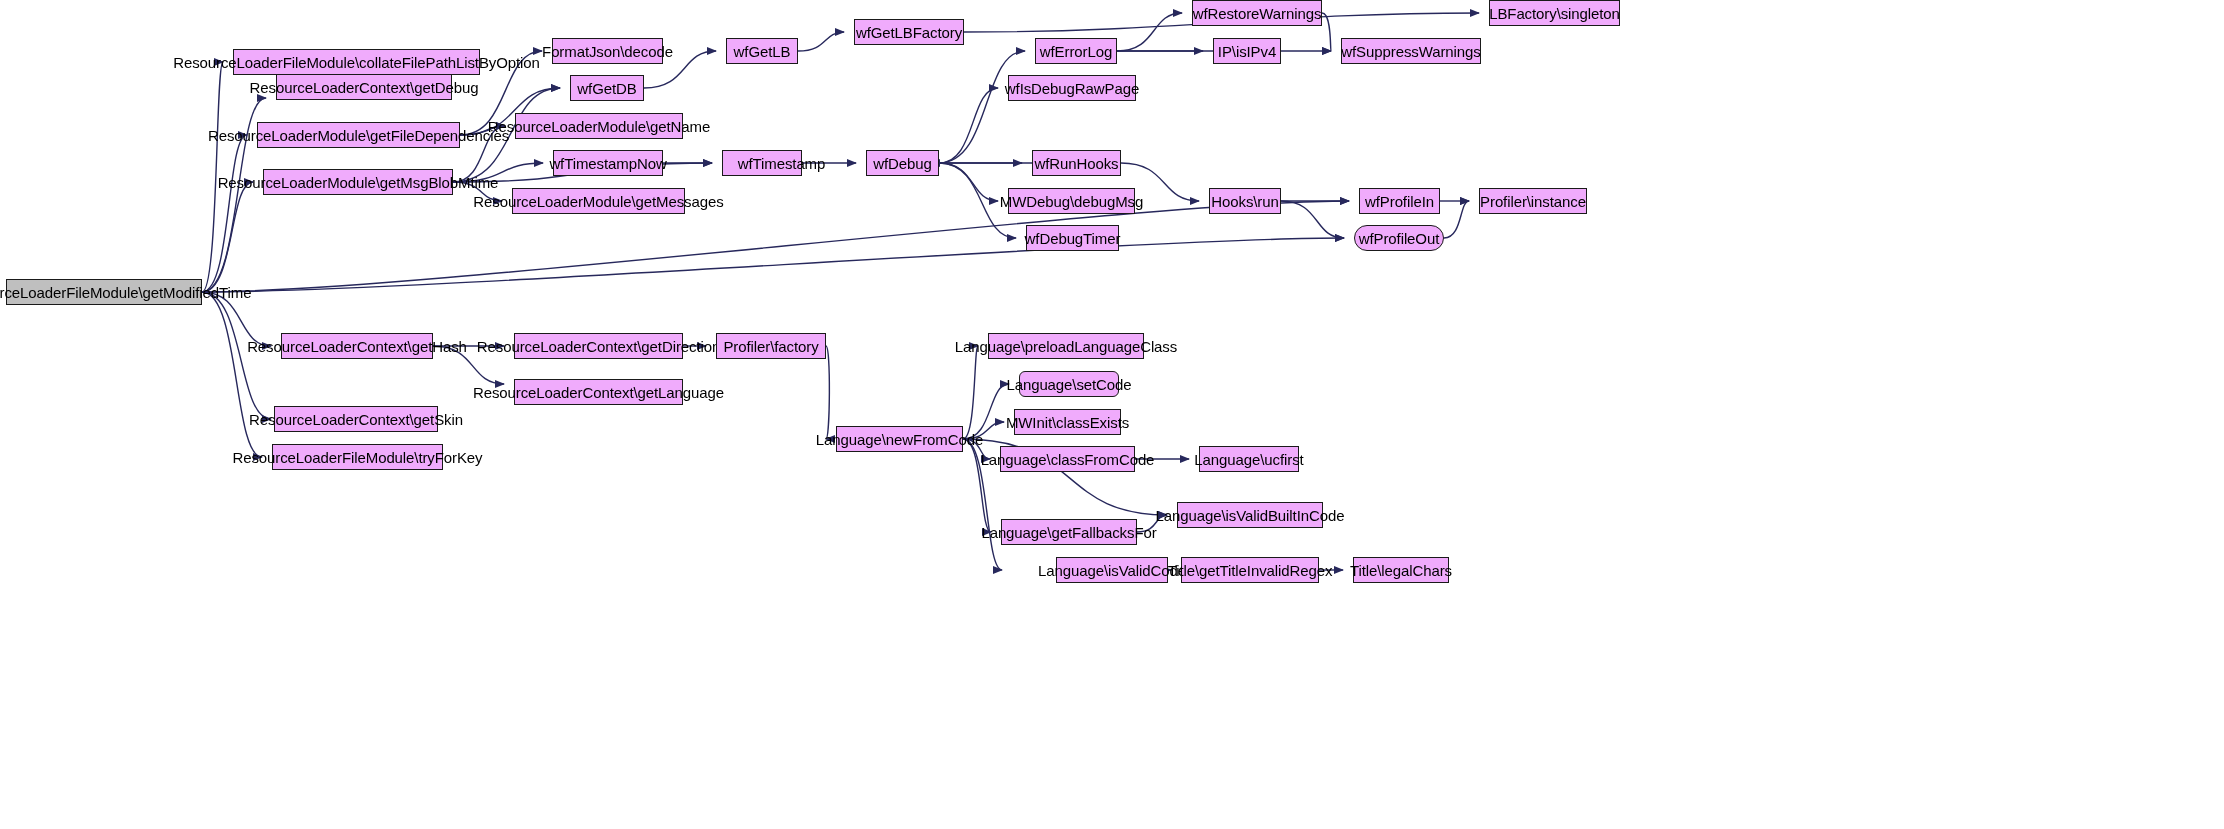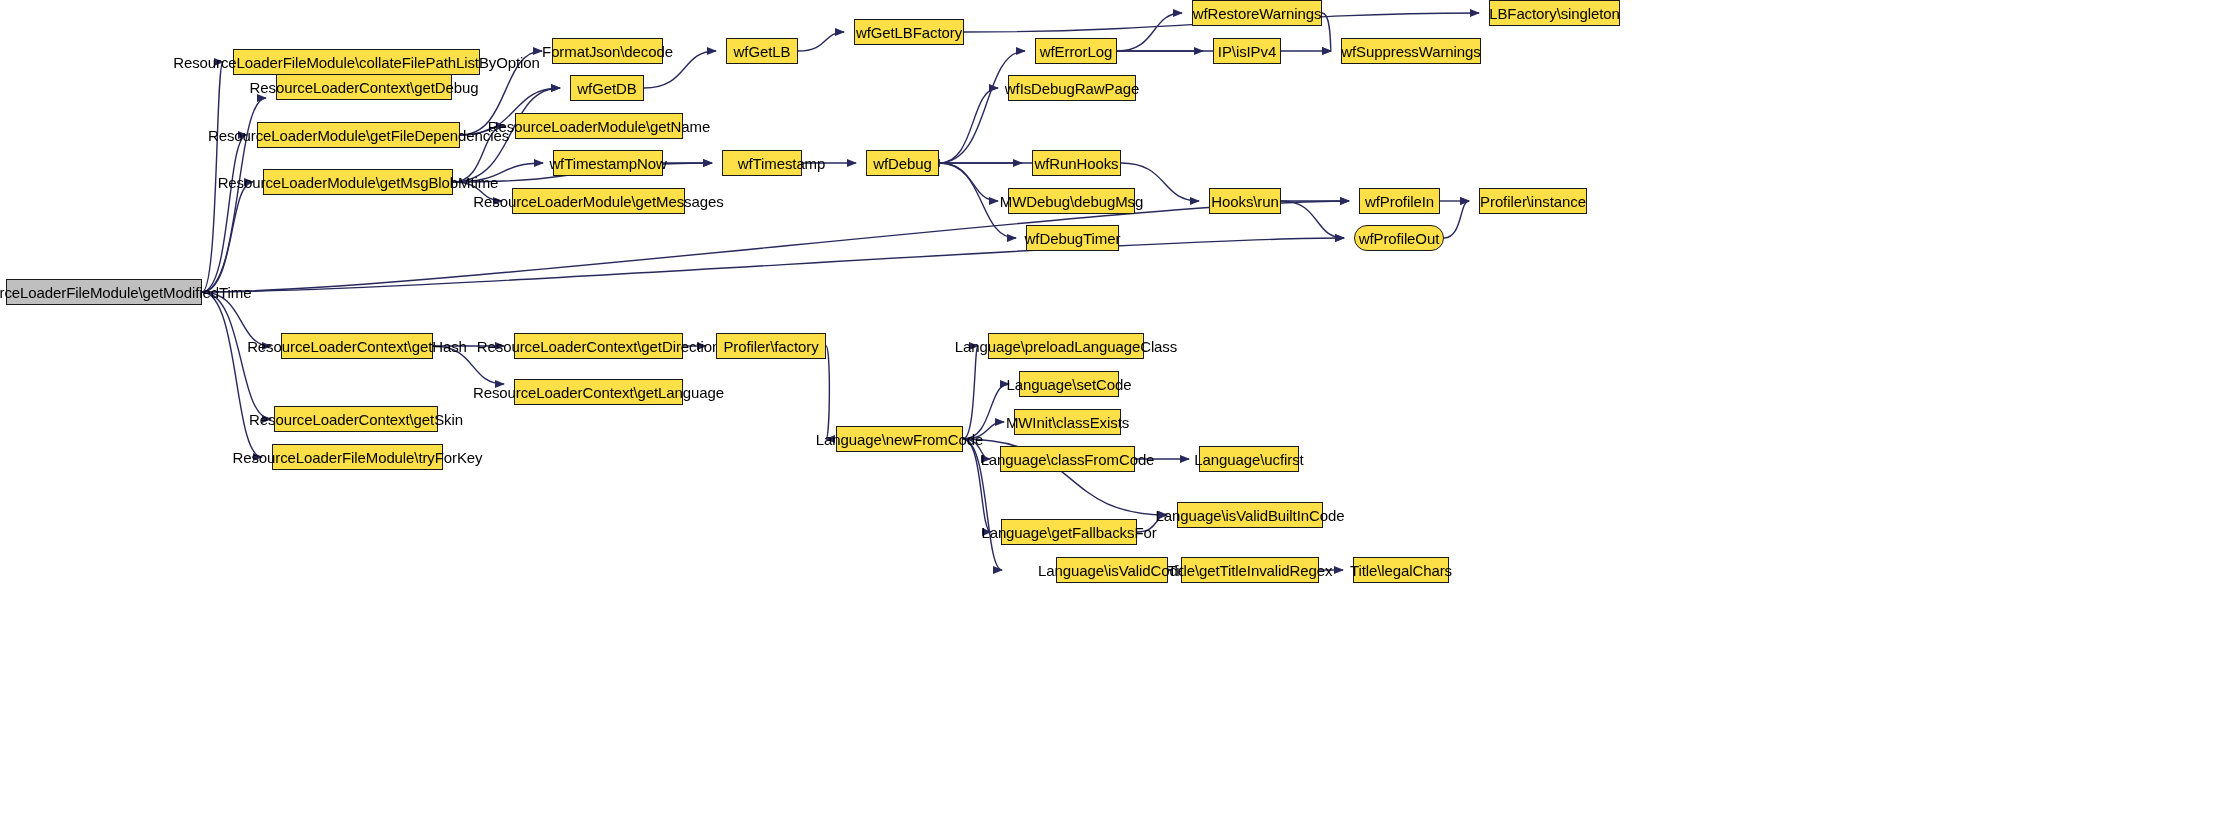--- a/index.html
+++ b/index.html
@@ -8,21 +8,21 @@
     width:2224px;height:829px;
     background:#ffffff;
     font-family:"Liberation Sans", sans-serif;
     overflow:hidden;
   }
   #edges{position:absolute;left:0;top:0;width:2224px;height:829px;pointer-events:none;}
   .node{
     position:absolute;
     box-sizing:border-box;
     border:1px solid #1a1a1a;
-    background:#fde047;
+    background:#f0abfc;
     color:#000000;
     font-size:15px;
     line-height:1;
     display:flex;
     align-items:center;
     justify-content:center;
     white-space:nowrap;
     letter-spacing:-0.1px;
     padding:0 6px;
     height:26px;
@@ -124,21 +124,21 @@
       <div class="node" style="left: 1008px; top: 188px; width: 127px;">MWDebug\debugMsg</div>
       <div class="node" style="left: 1026px; top: 225px; width: 93px;">wfDebugTimer</div>
       <div class="node" style="left: 1209px; top: 188px; width: 72px;">Hooks\run</div>
       <div class="node" style="left: 1192px; top: 0px; width: 130px;">wfRestoreWarnings</div>
       <div class="node" style="left: 1213px; top: 38px; width: 68px;">IP\isIPv4</div>
       <div class="node" style="left: 1341px; top: 38px; width: 140px;">wfSuppressWarnings</div>
       <div class="node" style="left: 1359px; top: 188px; width: 81px;">wfProfileIn</div>
       <div class="node" style="left: 1354px; top: 225px; width: 90px; border-radius: 13px;">wfProfileOut</div>
       <div class="node" style="left: 1479px; top: 188px; width: 108px;">Profiler\instance</div>
       <div class="node" style="left: 988px; top: 333px; width: 156px;">Language\preloadLanguageClass</div>
-      <div class="node" style="left: 1019px; top: 371px; width: 100px;">Language\setCode</div>
+      <div class="node" style="left: 1019px; top: 371px; width: 100px; border-radius: 6px;">Language\setCode</div>
       <div class="node" style="left: 1014px; top: 409px; width: 107px;">MWInit\classExists</div>
       <div class="node" style="left: 1000px; top: 446px; width: 135px;">Language\classFromCode</div>
       <div class="node" style="left: 1001px; top: 519px; width: 136px;">Language\getFallbacksFor</div>
       <div class="node" style="left: 1012px; top: 557px; width: 112px; margin-left: 44px;">Language\isValidCode</div>
       <div class="node" style="left: 1199px; top: 446px; width: 100px;">Language\ucfirst</div>
       <div class="node" style="left: 1177px; top: 502px; width: 146px;">Language\isValidBuiltInCode</div>
       <div class="node" style="left: 1181px; top: 557px; width: 138px;">Title\getTitleInvalidRegex</div>
       <div class="node" style="left: 1353px; top: 557px; width: 96px;">Title\legalChars</div>
     </div>
 </div>

